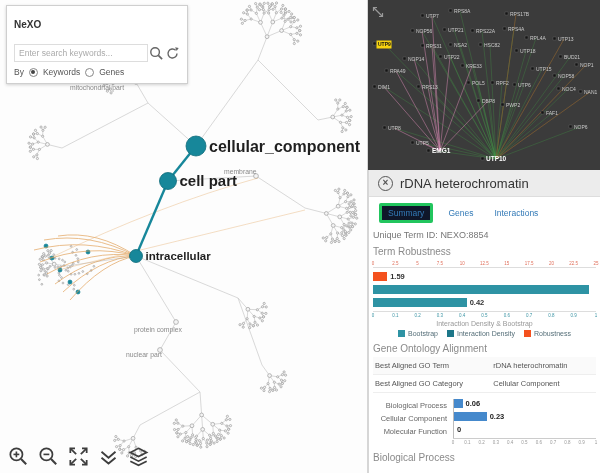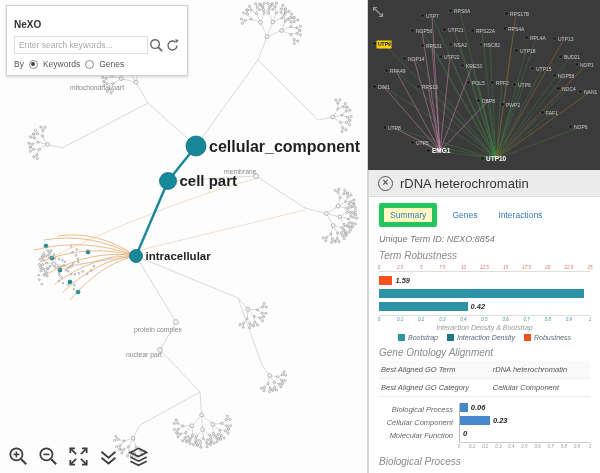--- a/index.html
+++ b/index.html
@@ -8,21 +8,21 @@
   .app{position:relative;width:600px;height:473px;}
 
   
   .tree-panel{position:absolute;left:0;top:0;width:368px;height:473px;background:#fdfdfd;border-right:1px solid #d6d6d6;}
   #tree-svg{position:absolute;left:0;top:0;}
   #tree-svg text{font-family:"Liberation Sans",sans-serif;}
 
   .search-card{position:absolute;left:6px;top:5px;width:182px;background:#fff;border:1px solid #cfcfcf;
     box-shadow:0 1px 3px rgba(0,0,0,.18);padding:5px 7px 6px;z-index:5;}
   .search-title{font-size:10px;font-weight:700;color:#333;margin-top:8px;}
-  .search-row{display:flex;align-items:center;gap:1px;margin-top:6px;}
+  .search-row{display:flex;align-items:center;gap:1px;margin-top:14px;}
   .search-input{flex:1;border:1px solid #ddd;font-size:8.5px;padding:3px 4px;color:#333;outline:none;min-width:0;}
   .search-input::placeholder{color:#aaa;}
   .icon-btn{width:15px;height:15px;display:inline-flex;cursor:pointer;flex:none;}
   .by-row{display:flex;align-items:center;gap:5px;margin-top:5px;font-size:8.5px;color:#555;}
   .radio{width:9px;height:9px;border:1px solid #888;border-radius:50%;display:inline-block;position:relative;flex:none;cursor:pointer;background:#fff;}
   .radio.sel::after{content:"";position:absolute;left:1.5px;top:1.5px;width:4px;height:4px;background:#444;border-radius:50%;}
 
   .tree-controls{position:absolute;left:8px;bottom:6px;display:flex;gap:9px;align-items:center;z-index:5;}
   .tool-btn{width:21px;height:21px;cursor:pointer;display:inline-flex;}
 
@@ -33,22 +33,22 @@
   .net-expand{position:absolute;left:4px;top:4px;width:12px;height:12px;opacity:.85;cursor:pointer;z-index:3;}
 
   
   .details-panel{position:absolute;left:368px;top:170px;width:232px;height:303px;background:#fff;border-left:1px solid #d6d6d6;overflow:hidden;}
   .details-header{height:27px;background:#ececec;border-bottom:1px solid #ddd;display:flex;align-items:center;gap:7px;padding:0 9px;}
   .close-circle{width:15px;height:15px;border:1.5px solid #555;border-radius:50%;color:#555;font-size:10px;
     line-height:12px;text-align:center;font-weight:700;cursor:pointer;flex:none;}
   .details-title{font-size:13px;color:#333;}
   .tabs{display:flex;gap:9px;align-items:center;padding:6px 10px 3px;}
   .tab{font-size:8.5px;color:#337ab7;cursor:pointer;padding:2px 6px;}
-  .tab.active{border:5px solid #22c55e;border-radius:2px;background:#fef9c3;}
-  .details-body{padding:1px 10px 0;font-style:italic;}
+  .tab.active{border:3px solid #22c55e;border-radius:2px;background:#0f172a;}
+  .details-body{padding:1px 4px 0;}
   .term-id{font-size:9px;color:#777;margin:3px 0 1px;}
   .section-heading{font-size:10px;color:#8a8a8a;margin:6px 0 3px;}
 
   .rob-chart{position:relative;}
   .axis{position:relative;height:8px;}
   .axis .tick{position:absolute;transform:translateX(-50%);font-size:4.5px;top:1px;white-space:nowrap;}
   .axis.topax{border-bottom:1px solid #ddd;}
   .axis.topax .tick{color:#e0705c;}
   .axis.botax{border-top:1px solid #ddd;}
   .axis.botax .tick{color:#3d95a5;}

